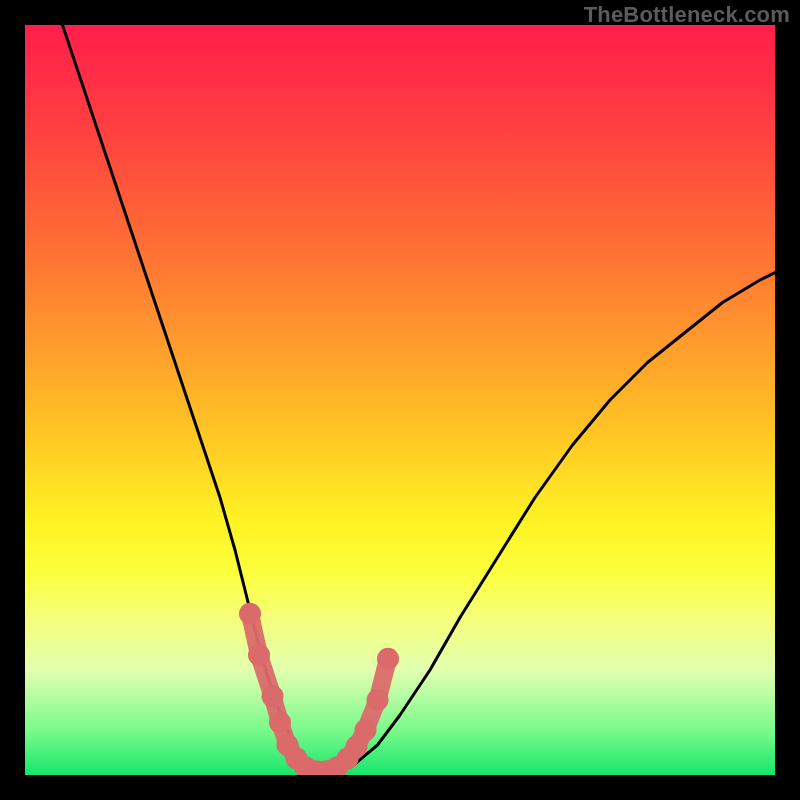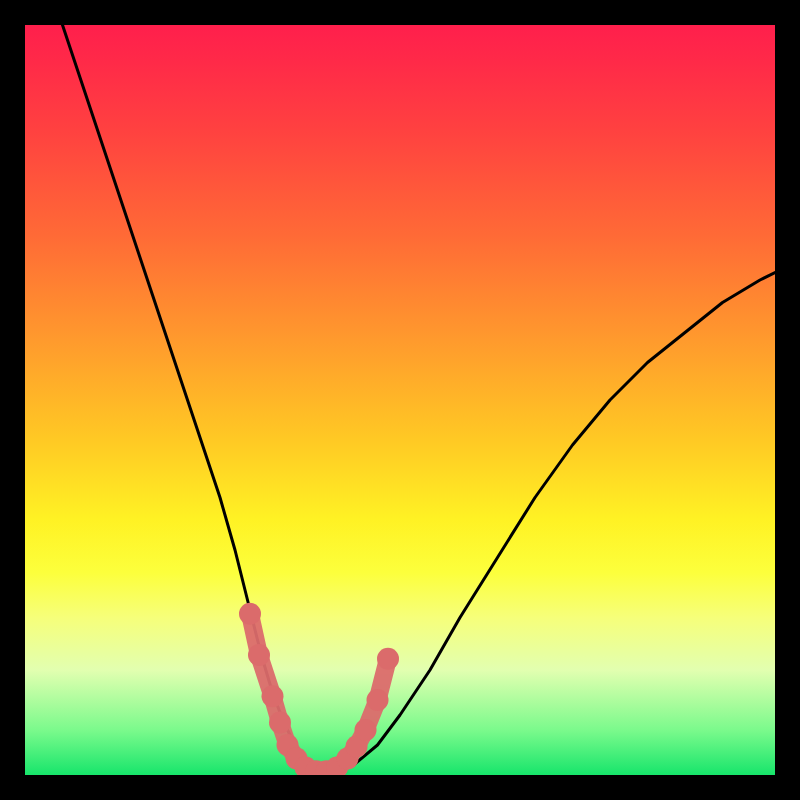--- a/index.html
+++ b/index.html
@@ -58,20 +58,21 @@
     position: absolute;
     inset: 0;
     width: 100%;
     height: 100%;
   }
 </style>
 </head>
 <body>
 
 <div class="frame">
+  <div class="watermark">TheBottleneck.com</div>
   <div class="plot-area">
     <div class="gradient"></div>
     <svg id="curve-svg" class="curve-svg" viewBox="0 0 750 750" preserveAspectRatio="none">
         <path d="M37.5 0.0 L60.0 67.5 L82.5 135.0 L105.0 202.5 L127.5 270.0 L150.0 337.5 L172.5 405.0 L195.0 472.5 L210.0 525.0 L225.0 585.0 L236.3 630.0 L247.5 667.5 L258.8 697.5 L270.0 720.0 L281.3 738.8 L296.3 746.3 L311.3 746.3 L330.0 738.8 L352.5 720.0 L375.0 690.0 L405.0 645.0 L435.0 592.5 L472.5 532.5 L510.0 472.5 L547.5 420.0 L585.0 375.0 L622.5 337.5 L660.0 307.5 L697.5 277.5 L735.0 255.0 L750.0 247.5" fill="none" stroke="#000000" stroke-width="3" stroke-linecap="round" stroke-linejoin="round"></path>
         <path d="M225.0 588.8 L234.0 630.0 L247.5 671.3 L255.0 697.5 L262.5 720.0 L271.5 733.5 L280.5 742.5 L291.0 746.3 L301.5 746.3 L312.0 742.5 L322.5 733.5 L331.5 721.5 L340.5 705.0 L352.5 675.0 L363.0 633.8" fill="none" stroke="#db6b6b" stroke-width="18" stroke-linecap="round" stroke-linejoin="round" opacity="0.95"></path>
         <circle cx="225.0" cy="588.8" r="11" fill="#db6b6b"></circle>
         <circle cx="234.0" cy="630.0" r="11" fill="#db6b6b"></circle>
         <circle cx="247.5" cy="671.3" r="11" fill="#db6b6b"></circle>
         <circle cx="255.0" cy="697.5" r="11" fill="#db6b6b"></circle>
         <circle cx="262.5" cy="720.0" r="11" fill="#db6b6b"></circle>

